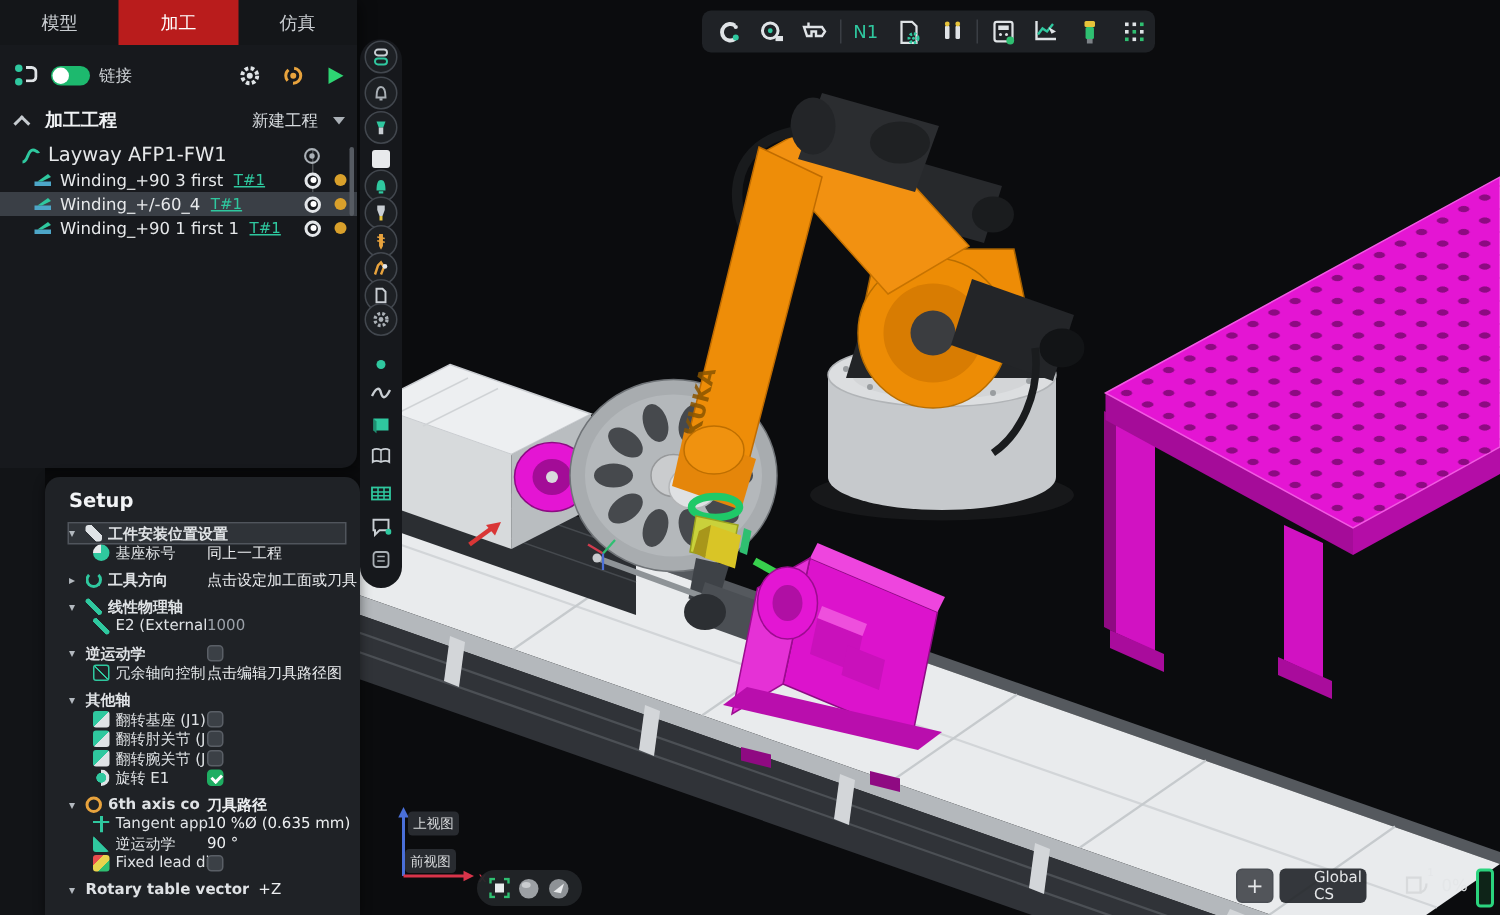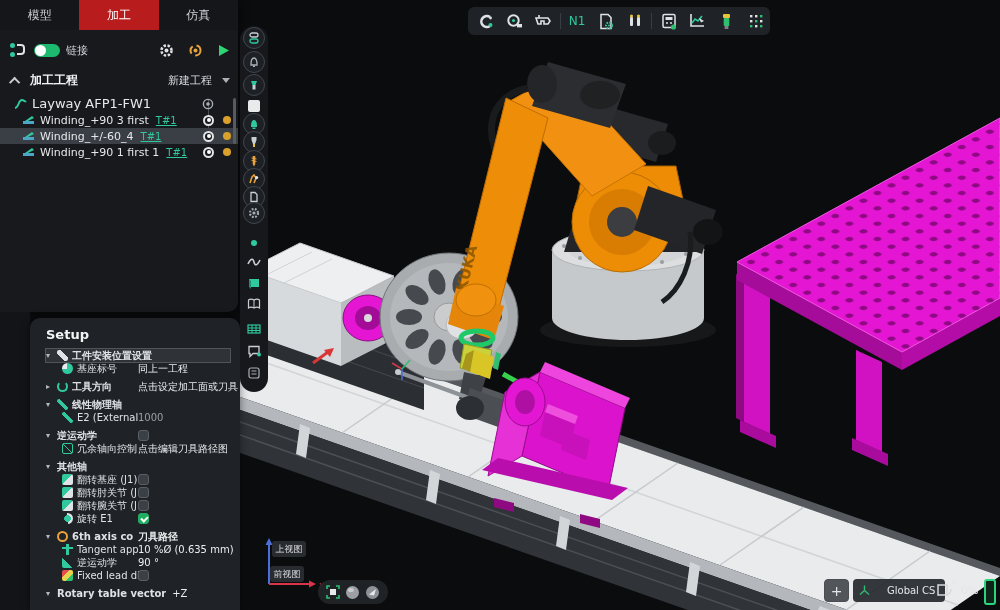--- a/index.html
+++ b/index.html
@@ -90,21 +90,21 @@
   #top-toolbar{left:468px;top:7px;width:302px;height:28px;background:#1f2226;border-radius:6px;z-index:3;display:flex;align-items:center;padding-left:3px}
   .tslot{width:29px;height:28px;display:flex;align-items:center;justify-content:center;cursor:pointer}
   .tsep{width:1px;height:16px;background:#3a3e44;margin:0 2px}
   .n1{color:var(--accent-teal);font-size:12px;font-weight:normal}
 
   
   .viewbtn{position:absolute;z-index:2;width:34px;height:16px;background:#2b2e33ee;border-radius:3px;font-size:9px;color:#d8dadc;display:flex;align-items:center;justify-content:center;cursor:pointer}
   #bottom-tools{left:318px;top:580px;width:70px;height:24px;background:#222529ee;border-radius:12px;z-index:2;display:flex;align-items:center;justify-content:space-around;padding:0 6px}
   #status-right{z-index:2}
   .plusbtn{left:824px;top:579px;width:25px;height:23px;background:#2c2f34cc;border:1px solid #4a4e54;border-radius:4px;color:#e4e6e8;font-size:14px;display:flex;align-items:center;justify-content:center;cursor:pointer;z-index:2}
-  .cspill{left:853px;top:579px;width:92px;height:23px;background:#202328e6;border-radius:4px;display:flex;align-items:center;padding:0 6px;gap:17px;font-size:10px;color:#e4e6e8;cursor:pointer;z-index:2}
+  .cspill{left:853px;top:579px;width:58px;height:23px;background:#202328e6;border-radius:4px;display:flex;align-items:center;padding:0 6px;gap:17px;font-size:10px;color:#e4e6e8;cursor:pointer;z-index:2}
   .sheet{left:934px;top:579px;width:23px;height:23px;z-index:2;cursor:pointer}
   .sheet .badge{position:absolute;right:1px;top:-1px;font-size:7px;color:#e4e6e8}
   .pct{left:961px;top:584px;font-size:11px;color:#e4e6e8;z-index:2}
   .battery{left:984px;top:579px;width:12px;height:26px;border:2px solid var(--battery-green);border-radius:3px;background:#0e2418;z-index:2}
 </style>
 </head>
 <body>
 
 <div id="app">
 

